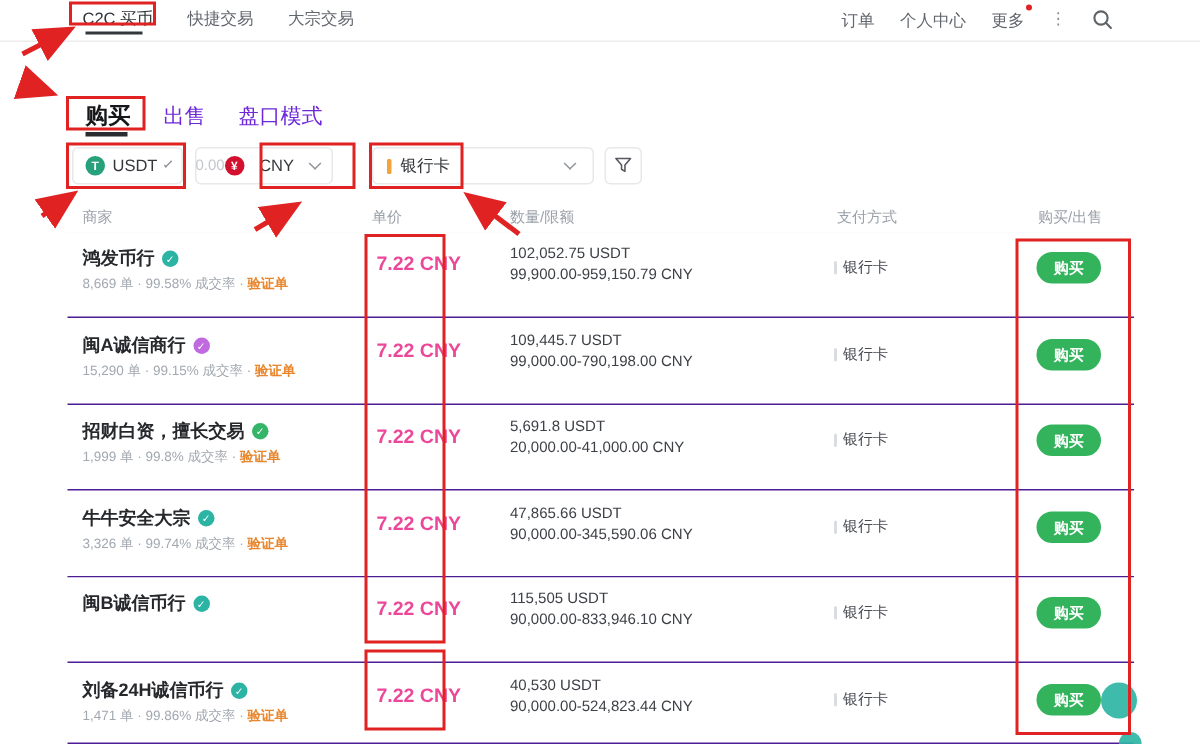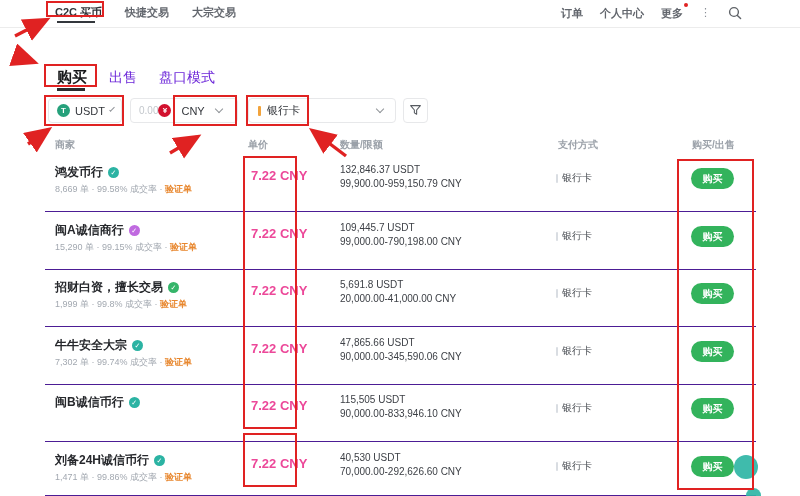--- a/index.html
+++ b/index.html
@@ -2,53 +2,53 @@
 <html><head>
 <meta charset="utf-8">
 <style>
   * { margin:0; padding:0; box-sizing:border-box; }
   body { font-family:"Liberation Sans","DejaVu Sans",sans-serif; background:#fff; }
   #stage { position:relative; width:800px; height:496px; background:#fff; overflow:hidden; }
 
   
   .topnav { position:absolute; left:0; top:0; width:800px; height:28px; border-bottom:1px solid #ececec; background:#fff; }
   .nav-left { position:absolute; left:55px; top:5px; display:flex; gap:23px; font-size:11px; color:#62666d; }
-  .nav-item { cursor:pointer; white-space:nowrap;font-weight:bold; }
+  .nav-item { cursor:pointer; white-space:nowrap; }
   .nav-item.active { color:#2f3338; }
   .nav-underline { position:absolute; left:57px; top:21px; width:38px; height:2px; background:#33373c; }
   .nav-right { position:absolute; right:58px; top:6px; display:flex; align-items:flex-start; gap:17px; font-size:11px; color:#62666d; }
   .more-wrap { position:relative; }
   .red-dot { position:absolute; right:-5px; top:-3px; width:4px; height:4px; border-radius:50%; background:#e02222; }
   .kebab { color:#8a8f96; font-size:11px; letter-spacing:0; }
 
   
   .tabs { position:absolute; left:57px; top:68px; display:flex; gap:22px; align-items:baseline; }
   .tab { font-size:14px; color:#6d28d9; font-weight:500; cursor:pointer; white-space:nowrap; }
   .tab.active { font-size:15px; font-weight:700; color:#17181a; }
   .tab-underline { position:absolute; left:57px; top:88px; width:28px; height:3px; background:#2a2c2f; }
 
   
   .filterbar { position:absolute; left:0; top:98px; width:800px; height:28px; }
   .ctrl { position:absolute; height:25px; border:1px solid #e7e8ea; border-radius:4px; background:#fff; display:flex; align-items:center; font-size:11px; color:#33363b; }
   .sel-crypto { left:48px; top:0; width:74px; padding:0 8px; justify-content:space-between; }
-  .amount-box { left:130px; top:0; width:108px; padding:0 8px; justify-content:flex-start; }
+  .amount-box { left:130px; top:0; width:92px; padding:0 8px; justify-content:flex-end; }
   .placeholder { color:#c3c7cc; font-size:10px; }
   .fiat-group { display:flex; align-items:center; gap:5px; }
   .sel-payment { left:248px; top:0; width:148px; padding:0 9px; }
   .coin { width:13px; height:13px; border-radius:50%; color:#fff; font-size:8px; font-weight:700; display:flex; align-items:center; justify-content:center; margin-right:5px; }
   .coin-usdt { background:#26a17b; }
   .coin-cny { background:#d2112e; }
   .chev { width:6px; height:6px; border-right:1.4px solid #909499; border-bottom:1.4px solid #909499; transform:rotate(45deg); margin-left:6px; margin-top:-3px; }
   .chev-far { position:absolute; right:12px; }
   .paybar { width:3px; height:10px; background:#f2a33c; border-radius:1px; margin-right:6px; }
   .funnel-btn { position:absolute; left:403px; top:0; width:25px; height:25px; border:1px solid #e7e8ea; border-radius:4px; display:flex; align-items:center; justify-content:center; cursor:pointer; }
 
   
   .thead { position:absolute; left:0; top:138px; width:800px; height:17px; font-size:10px; color:#9ba1a9; }
-  .thead span { position:absolute; white-space:nowrap;font-weight:bold; }
+  .thead span { position:absolute; white-space:nowrap; }
   .th-merchant { left:55px; }
   .th-price { left:248px; }
   .th-amount { left:340px; }
   .th-payment { left:558px; }
   .th-action { left:692px; }
   .thead-line { position:absolute; left:45px; right:44px; top:155px; height:1px; background:#f0f1f3; }
 
   .row { position:absolute; left:45px; width:711px; height:57px; border-bottom:1px solid #4c1d95; background:#fff; }
   .row:last-of-type { border-bottom:none; }
   .m-name { position:absolute; left:10px; top:9px; font-size:12px; font-weight:700; color:#26282c; white-space:nowrap; display:flex; align-items:center; gap:5px; }
@@ -157,21 +157,21 @@
   </div>
   <div class="thead-line"></div>
 
   <div class="row" style="top:155px">
     <span class="m-name">
         <span>鸿发币行</span>
         <span class="m-badge" style="background-color: rgb(43, 179, 163);">✓</span>
       </span>
     <span class="m-sub"><span>8,669 单 · 99.58% 成交率 ·</span> <span class="m-tag">验证单</span></span>
     <span class="c-price">7.22 CNY</span>
-    <span class="c-amt1">132,846.37 USDT</span>
+    <span class="c-amt1">102,052.75 USDT</span>
     <span class="c-amt2">99,900.00-959,150.79 CNY</span>
     <span class="c-pay">
         <span class="paybar"></span>
         <span>银行卡</span>
       </span>
     <button class="buy-btn">购买</button>
   </div>
 
   <div class="row" style="top:213px">
     <span class="m-name">
@@ -203,21 +203,21 @@
         <span>银行卡</span>
       </span>
     <button class="buy-btn">购买</button>
   </div>
 
   <div class="row" style="top:328px">
     <span class="m-name">
         <span>牛牛安全大宗</span>
         <span class="m-badge" style="background-color: rgb(43, 179, 163);">✓</span>
       </span>
-    <span class="m-sub"><span>7,302 单 · 99.74% 成交率 ·</span> <span class="m-tag">验证单</span></span>
+    <span class="m-sub"><span>3,326 单 · 99.74% 成交率 ·</span> <span class="m-tag">验证单</span></span>
     <span class="c-price">7.22 CNY</span>
     <span class="c-amt1">47,865.66 USDT</span>
     <span class="c-amt2">90,000.00-345,590.06 CNY</span>
     <span class="c-pay">
         <span class="paybar"></span>
         <span>银行卡</span>
       </span>
     <button class="buy-btn">购买</button>
   </div>
 
@@ -237,21 +237,21 @@
   </div>
 
   <div class="row" style="top:443px;height:53px">
     <span class="m-name">
         <span>刘备24H诚信币行</span>
         <span class="m-badge" style="background-color: rgb(43, 179, 163);">✓</span>
       </span>
     <span class="m-sub"><span>1,471 单 · 99.86% 成交率 ·</span> <span class="m-tag">验证单</span></span>
     <span class="c-price">7.22 CNY</span>
     <span class="c-amt1">40,530 USDT</span>
-    <span class="c-amt2">70,000.00-292,626.60 CNY</span>
+    <span class="c-amt2">90,000.00-524,823.44 CNY</span>
     <span class="c-pay">
         <span class="paybar"></span>
         <span>银行卡</span>
       </span>
     <button class="buy-btn">购买</button>
   </div>
 
   <div class="fab-big"></div>
   <div class="fab-small"></div>
 

